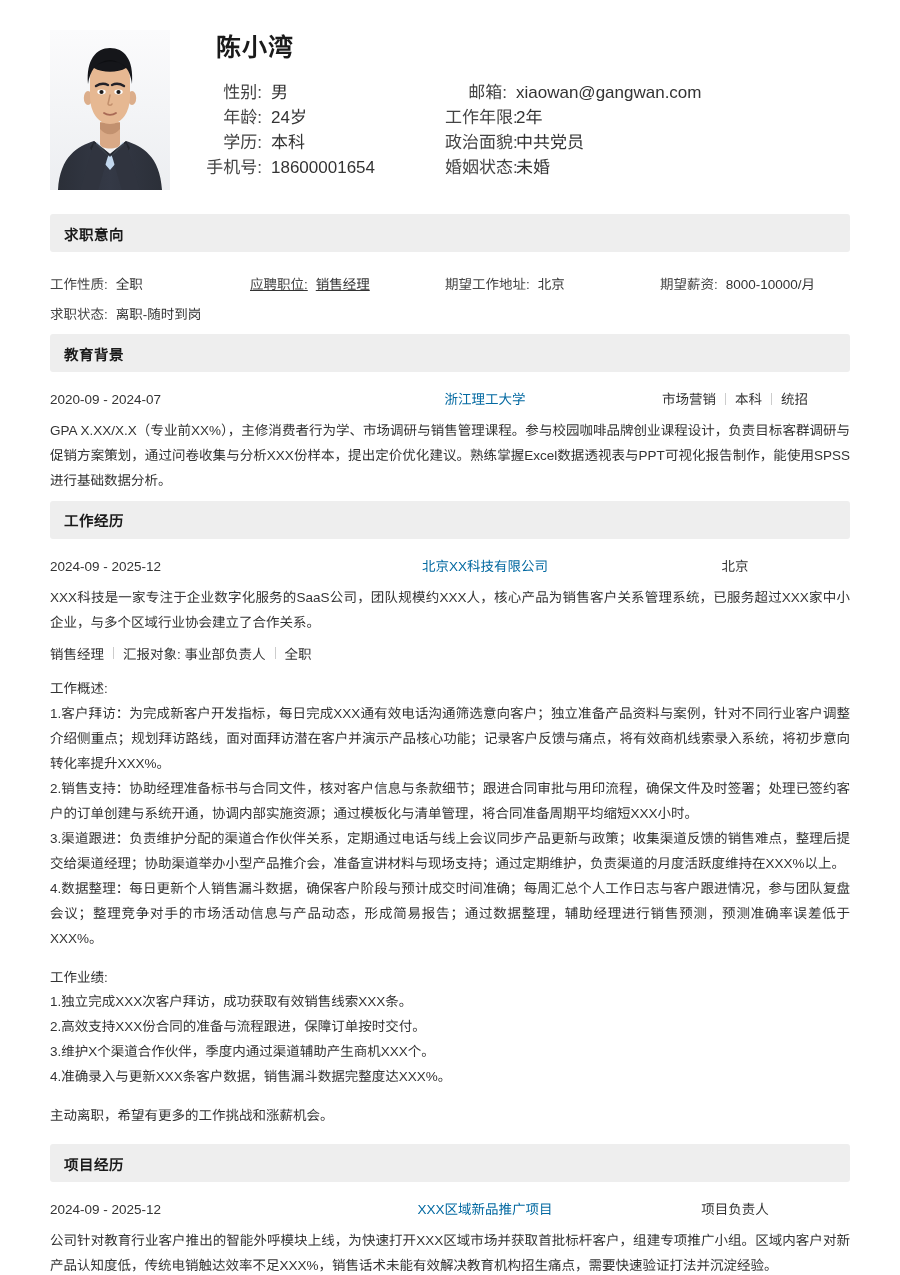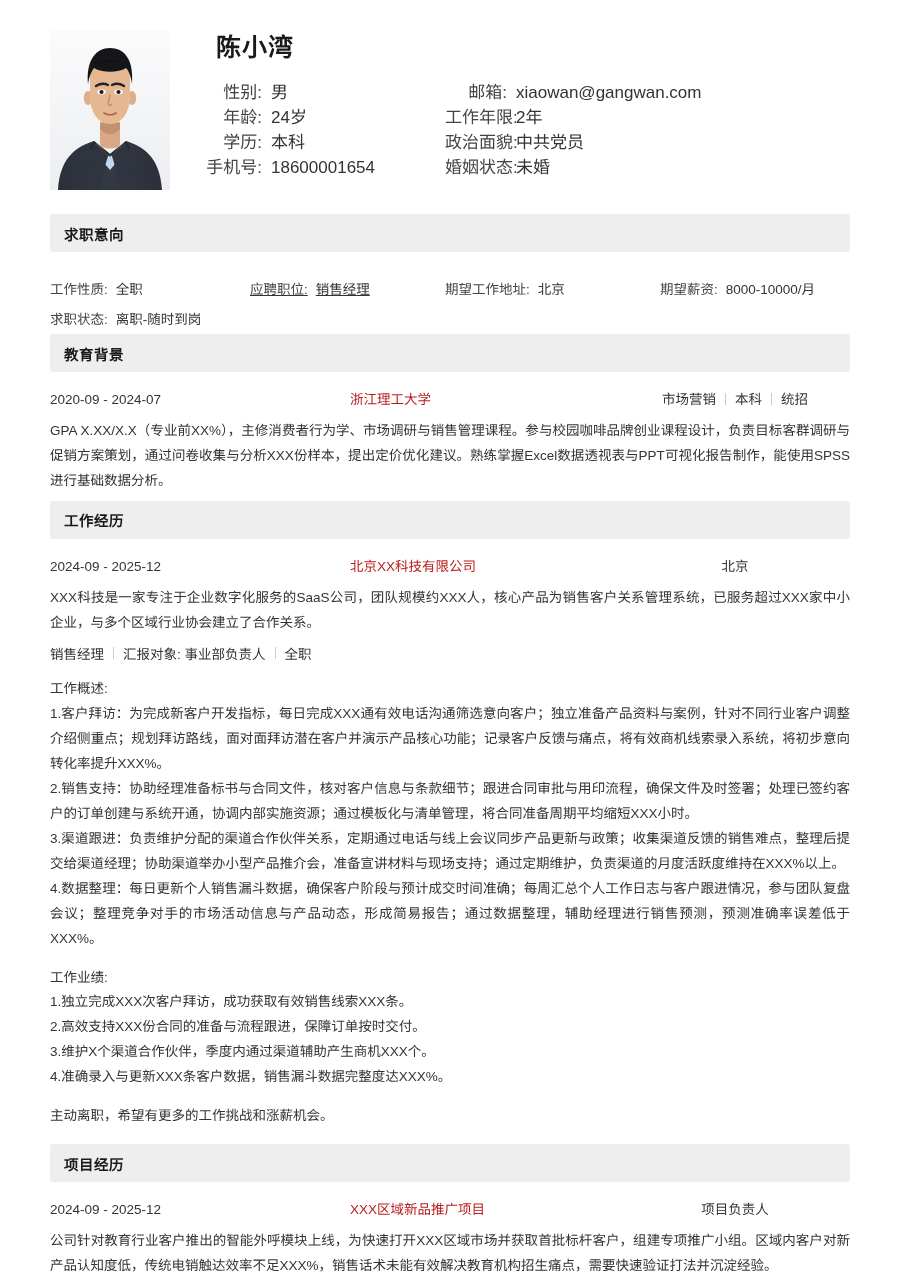--- a/index.html
+++ b/index.html
@@ -102,40 +102,40 @@
     color: #1a1a1a;
     letter-spacing: 0.5px;
   }
 
   .section-body { padding-top: 16px; }
 
   
   .intent-row {
     display: flex;
     height: 30px;
-    align-items: flex-end;
+    align-items: center;
     font-size: 13.5px;
   }
   .intent-item { display: flex; align-items: baseline; white-space: nowrap; }
   .intent-item .lbl { color: #444444; }
   .intent-item .val { color: #333333; margin-left: 8px; }
   .intent-w1 { width: 200px; }
   .intent-w2 { width: 195px; text-decoration: underline; }
   .intent-w3 { width: 215px; }
   .intent-w4 { width: auto; }
 
   
   .entry { font-size: 13.5px; }
   .entry-head {
     display: flex;
     align-items: baseline;
     margin-bottom: 11px;
   }
   .eh-left { flex: 0 0 300px; color: #333333; }
-  .eh-mid  { flex: 1 1 auto; color: #b91c1c; }
+  .eh-mid  { flex: 1 1 auto; text-align: center; color: #0369a1; }
   .eh-right{ flex: 0 0 230px; text-align: center; color: #333333; }
 
   .tags { display: inline-flex; align-items: center; justify-content: flex-end; }
   .tags .tag { color: #333333; white-space: nowrap; }
   .tags .sep {
     display: inline-block;
     width: 1px;
     height: 12px;
     background: #cccccc;
     margin: 0 9px;

